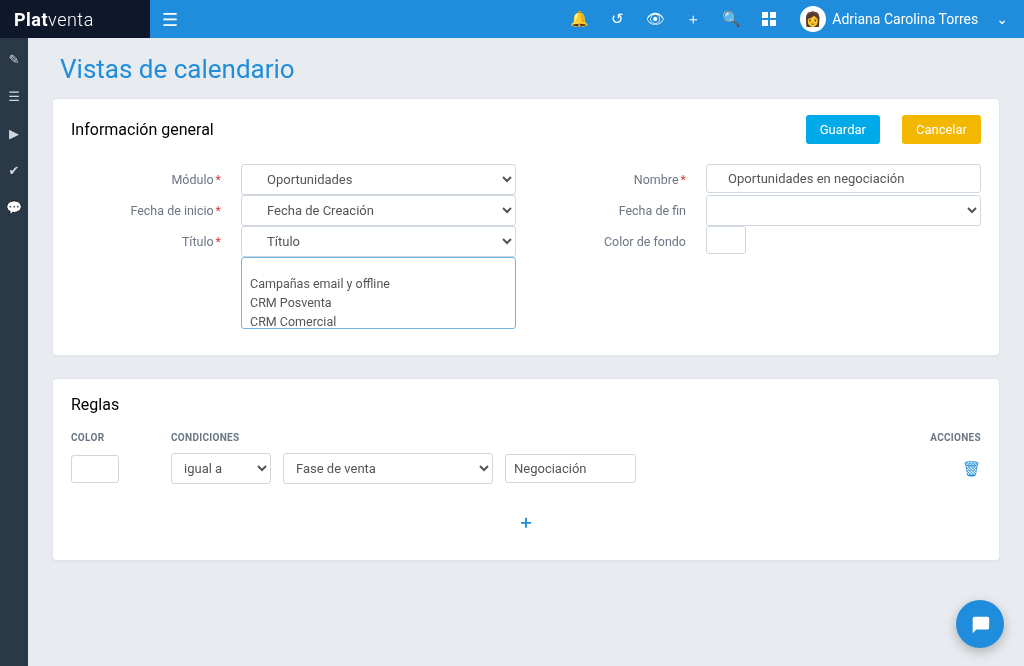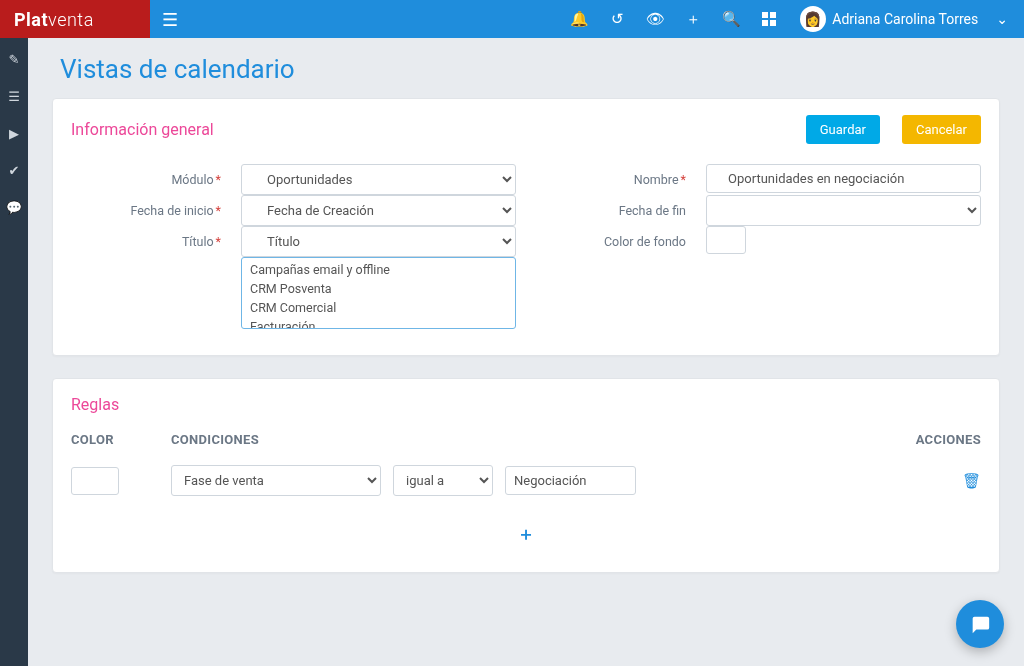--- a/index.html
+++ b/index.html
@@ -1,56 +1,56 @@
 <!DOCTYPE html>
 <html><head>
 <meta charset="utf-8">
 <style>
   * { box-sizing: border-box; margin: 0; padding: 0; font-family: -apple-system, BlinkMacSystemFont, "Segoe UI", Roboto, Helvetica, Arial, sans-serif; }
   body { background: #e8ebef; color: #555; font-size: 13px; width: 1024px; height: 666px; overflow: hidden; position: relative; }
 
   
   .topbar { height: 38px; background: #1f8ddc; display: flex; align-items: center; color: #fff; font-size: 14px; }
-  .brand { width: 150px; padding-left: 14px; font-size: 18px; font-weight: 600; letter-spacing: .5px; display:flex; align-items:center; height:100%; background:#b91c1c;}
+  .brand { width: 150px; padding-left: 14px; font-size: 18px; font-weight: 600; letter-spacing: .5px; display:flex; align-items:center; height:100%; background:#0f172a;}
   .brand span.thin{font-weight:300;}
   .hamburger { width: 40px; text-align: center; font-size: 18px; cursor: pointer; }
   .top-spacer { flex: 1; }
   .top-icons { display: flex; align-items: center; gap: 4px; padding-right: 6px; }
   .top-icon { width: 34px; height: 38px; display: flex; align-items: center; justify-content: center; cursor: pointer; font-size: 15px; }
   .avatar { width: 26px; height: 26px; border-radius: 50%; background: #fff; display: flex; align-items: center; justify-content: center; margin-right: 6px; color:#1f8ddc; font-size:14px; }
   .user-block { display: flex; align-items: center; cursor: pointer; padding: 0 10px; height: 38px; }
   .user-name { font-size: 14px; margin-right: 18px; }
 
   
   .leftrail { position: absolute; top: 38px; left: 0; width: 28px; height: calc(100% - 38px); background: #2a3948; display: flex; flex-direction: column; align-items: center; padding-top: 14px; gap: 22px; color: #cfd6dd; }
   .rail-item { font-size: 13px; cursor: pointer; }
 
   
   .content { position: absolute; top: 38px; left: 28px; right: 0; bottom: 0; padding: 16px 24px 20px 24px; overflow: auto; }
   h1.page-title { color: #1f8ddc; font-weight: 400; font-size: 26px; margin-bottom: 14px; margin-left: 8px; }
 
   .panel { background: #fff; border: 1px solid #e1e4e8; border-radius: 4px; padding: 16px 18px 26px 18px; margin-bottom: 22px; box-shadow: 0 1px 2px rgba(0,0,0,.03); }
   .panel-head { display: flex; align-items: center; justify-content: space-between; margin-bottom: 20px; }
-  .panel-title { font-size: 16px; color: #ec4899; font-weight: 400; }
+  .panel-title { font-size: 16px; color: #000000; font-weight: 400; }
   .btn { border: none; border-radius: 3px; padding: 7px 14px; font-size: 13px; cursor: pointer; color: #fff; }
   .btn-primary { background: #00a9e7; }
   .btn-warning { background: #f4b700; }
   .btn-row { display: flex; gap: 22px; }
 
   
   .form-grid { display: grid; grid-template-columns: 150px 1fr 150px 1fr; gap: 0 20px; align-items: start; }
   .lbl { text-align: right; color: #6b7785; font-size: 12.5px; padding-top: 8px; }
   .req { color: #d43f3a; margin-left: 2px; }
   .ctrl select, .ctrl input[type=text] { width: 100%; border: 1px solid #cfd6dd; border-radius: 3px; padding: 6px 21px; font-size: 13px; color: #555; background: #fff; }
   .ctrl .color-box { width: 40px; height: 28px; border: 1px solid #cfd6dd; border-radius: 3px; background:#fff; }
-  .multiselect { width: 100%; border: 1px solid #6fb6e6; border-radius: 3px; max-height: 72px; overflow-y: scroll; padding: 2px 0; font-size: 12.5px; }
+  .multiselect { width: 100%; border: 1px solid #6fb6e6; border-radius: 3px; max-height: 72px; overflow-y: scroll; padding: 16px 0; font-size: 12.5px; }
   .multiselect .opt { padding: 2px 8px; cursor: pointer; }
 
   
-  .rules-head { display: flex; font-size: 13px; font-weight: 700; color: #6b7785; letter-spacing: .3px; margin-top: 18px; margin-bottom: 18px; }
+  .rules-head { display: flex; font-size: 10px; font-weight: 700; color: #6b7785; letter-spacing: .3px; margin-top: 18px; margin-bottom: 10px; }
   .rules-head .c-color { width: 100px; }
   .rules-head .c-cond { flex: 1; }
   .rules-head .c-act { width: 80px; text-align: right; }
   .rule-row { display: flex; align-items: center; gap: 12px; }
   .rule-colorbox { width: 48px; height: 28px; border: 1px solid #cfd6dd; border-radius: 3px; background:#fff; margin-right: 40px;}
   .rule-select { border: 1px solid #cfd6dd; border-radius: 3px; padding: 6px 8px; font-size: 13px; color: #555; background:#fff; }
   .rule-field { width: 210px; }
   .rule-op { width: 100px; }
   .rule-val { width: 131px; }
   .rule-actions { margin-left: auto; color: #1f8ddc; font-size: 15px; cursor: pointer; }
@@ -152,22 +152,22 @@
     <div class="panel-title">Reglas</div>
 
     <div class="rules-head">
       <div class="c-color">COLOR</div>
       <div class="c-cond">CONDICIONES</div>
       <div class="c-act">ACCIONES</div>
     </div>
 
     <div class="rule-row">
       <div class="rule-colorbox"></div>
+      <select class="rule-select rule-op"><option>igual a</option></select>
       <select class="rule-select rule-field"><option>Fase de venta</option></select>
-      <select class="rule-select rule-op"><option>igual a</option></select>
       <input type="text" class="rule-select rule-val" value="Negociación" style="">
       <div class="rule-actions">🗑</div>
     </div>
 
     <div class="add-row">
       <span class="add-btn">＋</span>
     </div>
   </div>
 </div>
 

